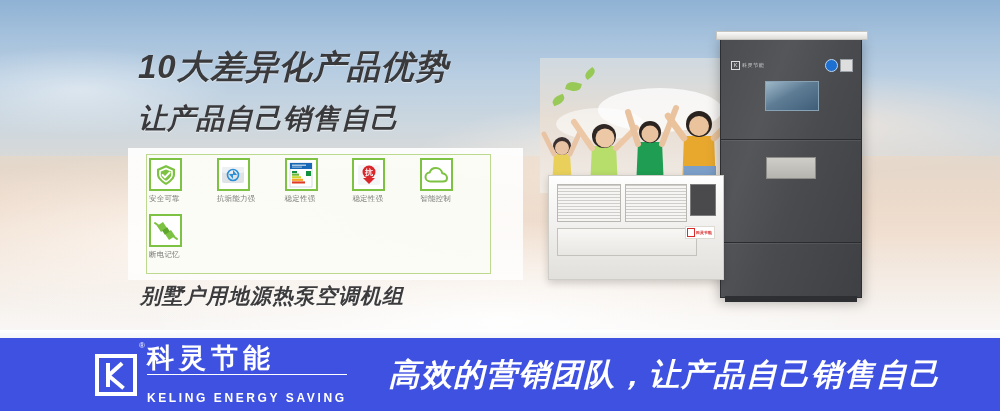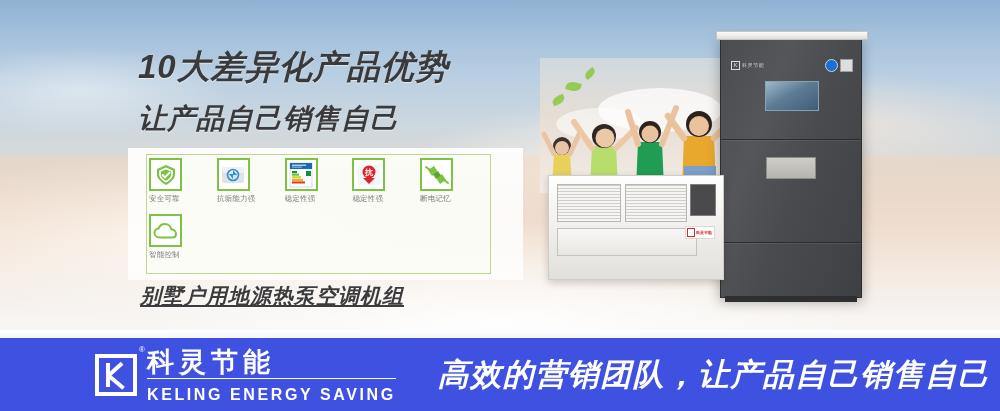--- a/index.html
+++ b/index.html
@@ -91,21 +91,20 @@
     white-space:nowrap;
     letter-spacing:.2px;
   }
 
   
   .subtitle {
     position:absolute; left:140px; top:282px; z-index:20;
     font-size:21px; font-weight:bold; font-style:italic;
     color:#3c3c3e; letter-spacing:1px; white-space:nowrap;
     text-shadow:0 1px 1px rgba(255,255,255,.6);
-    text-decoration:underline;
   }
 
   
   .kids { position:absolute; left:540px; top:58px; width:210px; height:135px; z-index:12; }
   .leaf { position:absolute; background:#8cc63f; border-radius:60% 0 60% 0; opacity:.85; }
 
   
   .unit-h {
     position:absolute; left:548px; top:175px; width:176px; height:105px; z-index:14;
     background:linear-gradient(180deg,#fefefe 0%,#f2f1ef 45%,#e2e0dc 100%);
@@ -212,23 +211,23 @@
   .logo-text { margin-left:10px; position:relative; }
   .logo-cn {
     font-size:27px; font-weight:bold; color:#ffffff;
     letter-spacing:5px; line-height:29px; white-space:nowrap;
   }
   .logo-reg {
     position:absolute; left:-8px; top:-3px;
     font-size:8px; color:#ffffff;
   }
   .logo-en {
-    font-size:16px; font-weight:bold; color:#ffffff;
+    font-size:12px; font-weight:bold; color:#ffffff;
     letter-spacing:2.6px; line-height:13px; white-space:nowrap;
-    border-top:1.5px solid #ffffff; padding-top:9px; margin-top:1px;
+    border-top:1.5px solid #ffffff; padding-top:17px; margin-top:1px;
   }
   .slogan {
     margin-left:42px;
     font-size:31px; font-weight:bold; font-style:italic; color:#ffffff;
     letter-spacing:1.5px; white-space:nowrap;
   }
 </style>
 </head>
 <body>
 
@@ -378,38 +377,38 @@
           <path d="M7 15 L13 21 L19 15 Z" fill="#d8262a"></path>
         </svg>
       </span>
       <span class="cap">稳定性强</span>
     </div>
 
 
 
     <div class="cell">
       <span class="ico">
+        <svg width="26" height="20" viewBox="0 0 26 20">
+          <path d="M6.5 16.5 C3.4 16.5 1.5 14.4 1.5 12 C1.5 9.7 3.3 7.8 5.7 7.6 C6.5 4.8 9 3 11.9 3 C15.1 3 17.8 5.3 18.3 8.3 C21 8.6 23 10.7 23 13 C23 15 21.3 16.5 19 16.5 Z" fill="none" stroke="#7dc242" stroke-width="2" stroke-linejoin="round"></path>
+        </svg>
+      </span>
+      <span class="cap">智能控制</span>
+    </div>
+
+    <div class="cell">
+      <span class="ico">
         <svg width="26" height="24" viewBox="0 0 26 24">
           <path d="M4 7 L10 3 L14 9 L8 13 Z" fill="#7dc242"></path>
           <path d="M22 17 L16 21 L12 15 L18 11 Z" fill="#7dc242"></path>
           <rect x="10" y="9.5" width="6" height="5" transform="rotate(-33 13 12)" fill="#5ea52b"></rect>
           <path d="M2 4 L6 7" stroke="#7dc242" stroke-width="2" stroke-linecap="round"></path>
           <path d="M24 20 L20 17" stroke="#7dc242" stroke-width="2" stroke-linecap="round"></path>
         </svg>
       </span>
       <span class="cap">断电记忆</span>
-    </div>
-
-    <div class="cell">
-      <span class="ico">
-        <svg width="26" height="20" viewBox="0 0 26 20">
-          <path d="M6.5 16.5 C3.4 16.5 1.5 14.4 1.5 12 C1.5 9.7 3.3 7.8 5.7 7.6 C6.5 4.8 9 3 11.9 3 C15.1 3 17.8 5.3 18.3 8.3 C21 8.6 23 10.7 23 13 C23 15 21.3 16.5 19 16.5 Z" fill="none" stroke="#7dc242" stroke-width="2" stroke-linejoin="round"></path>
-        </svg>
-      </span>
-      <span class="cap">智能控制</span>
     </div>
 
   </div>
 
   <div class="subtitle">别墅户用地源热泵空调机组</div>
 
   <div class="gap-strip"></div>
   <div class="bluebar">
 
     <div class="logo-wrap">

